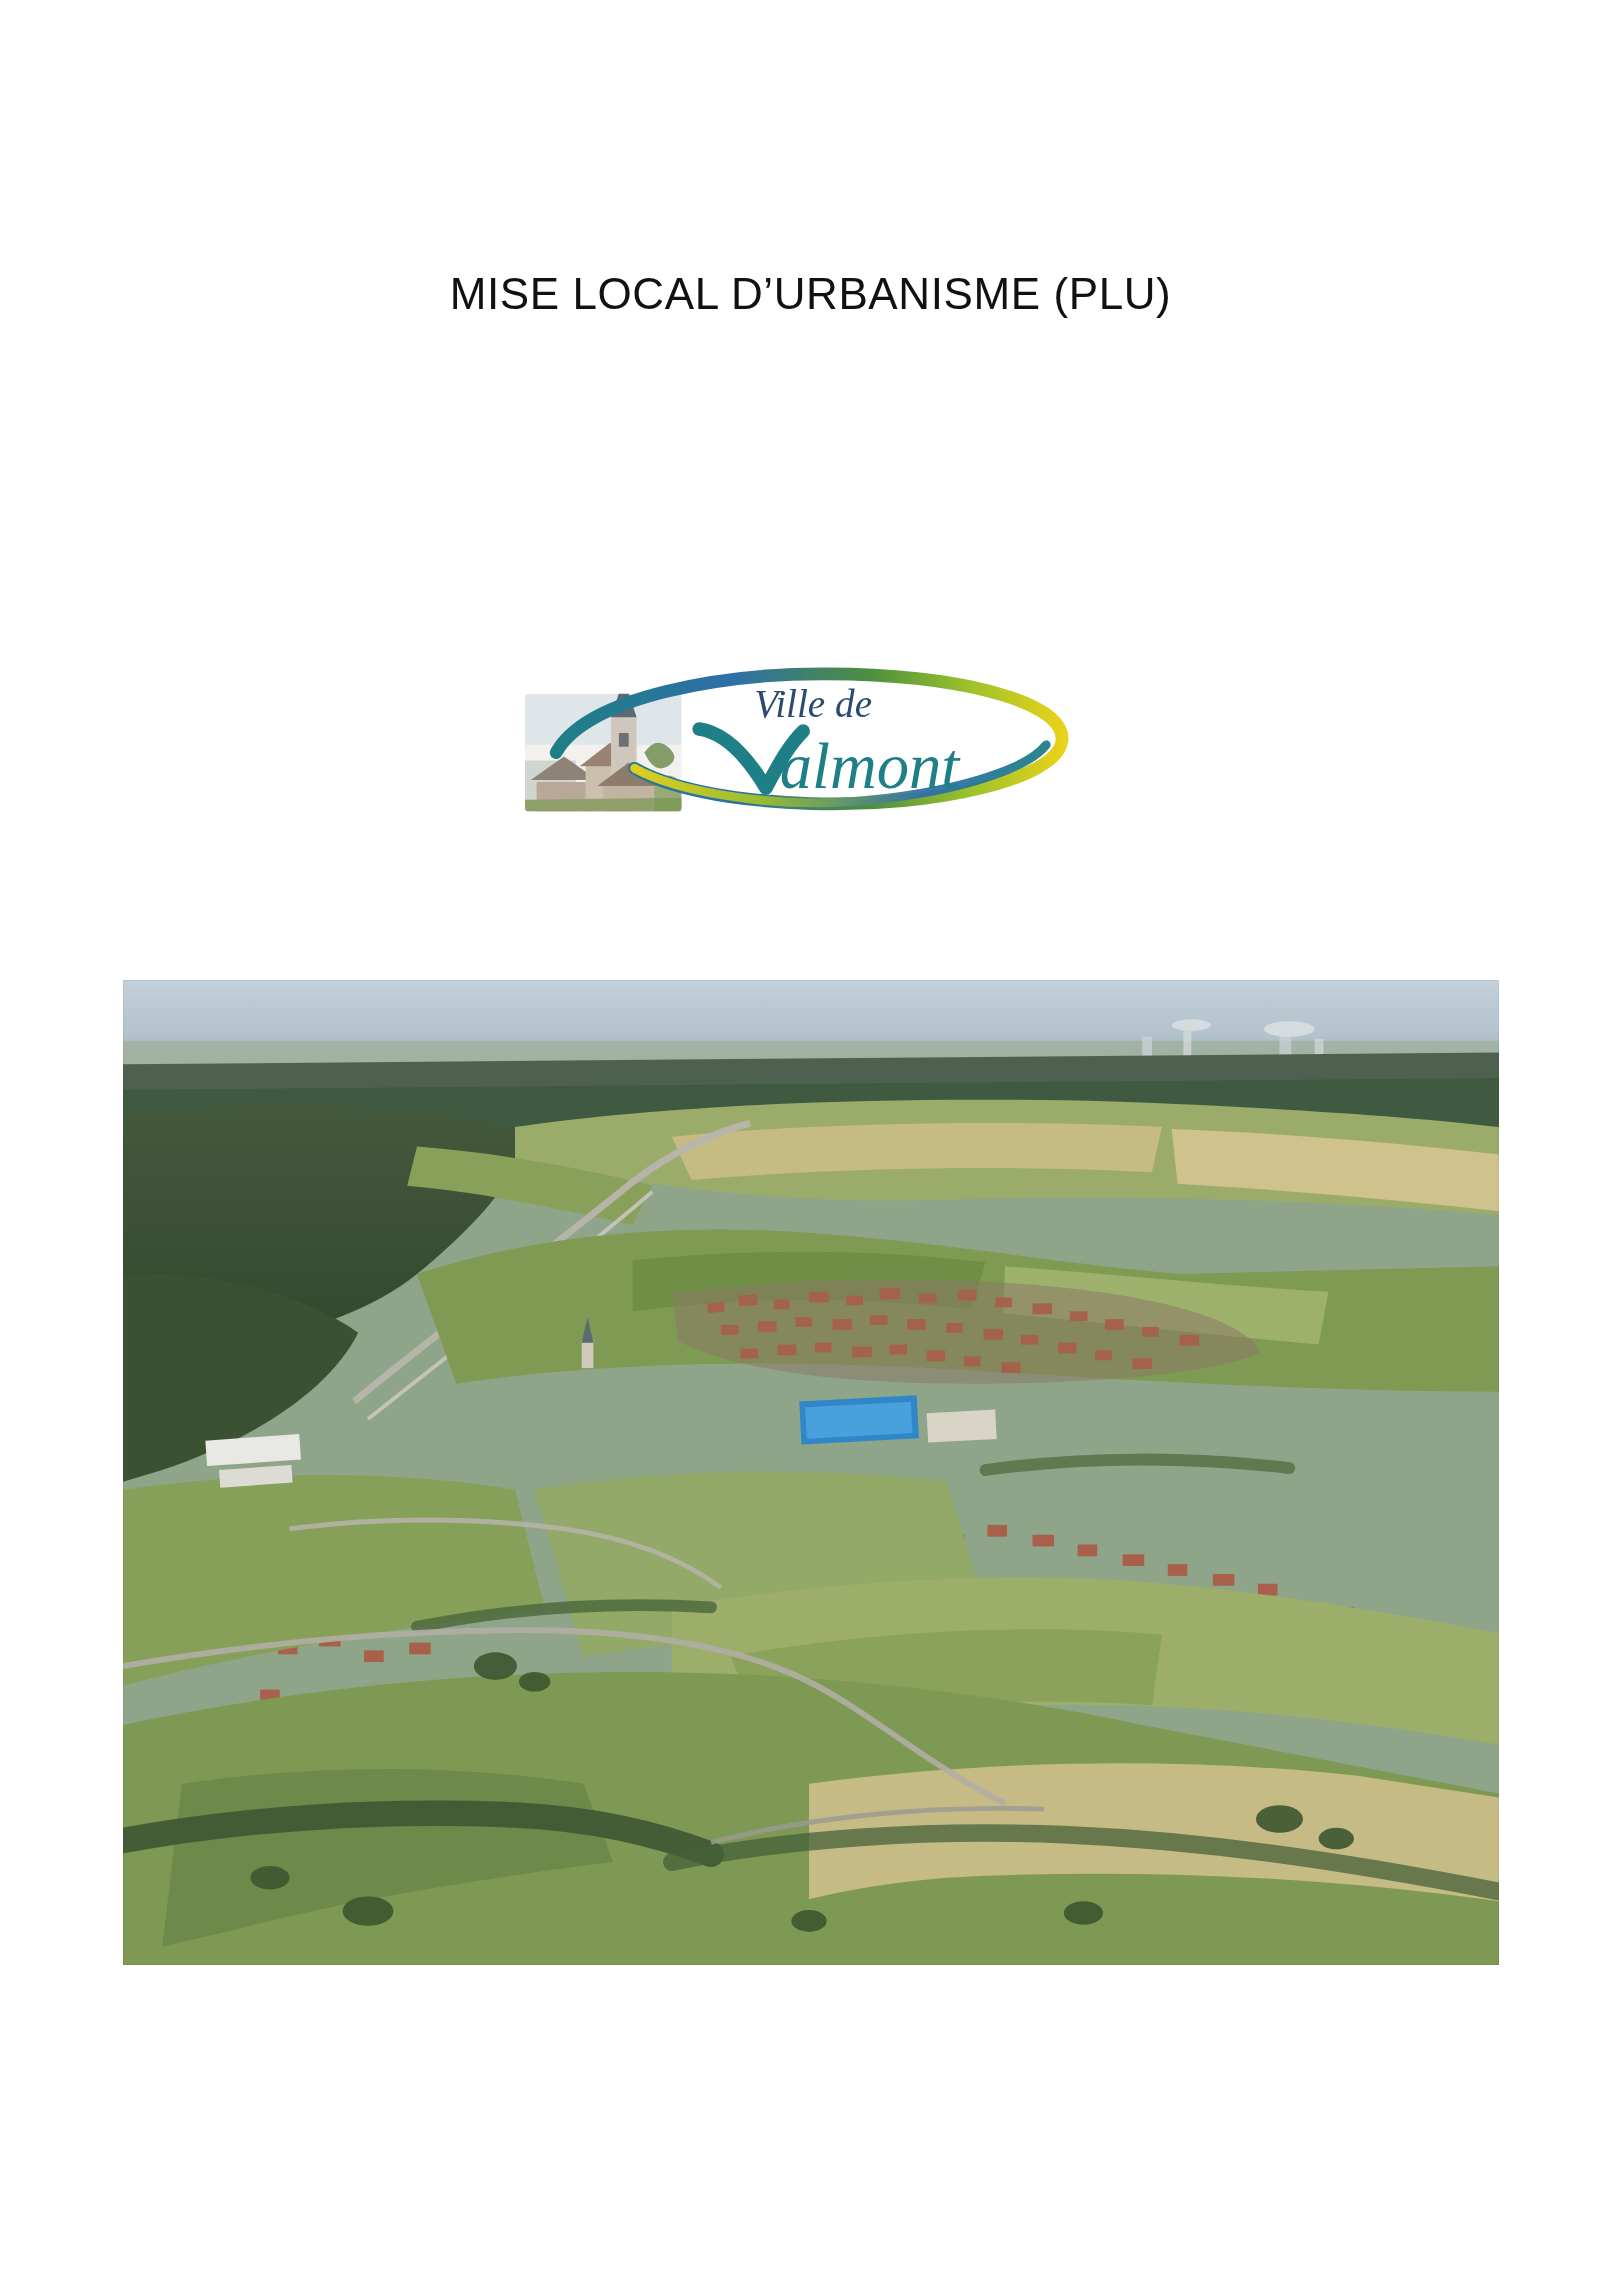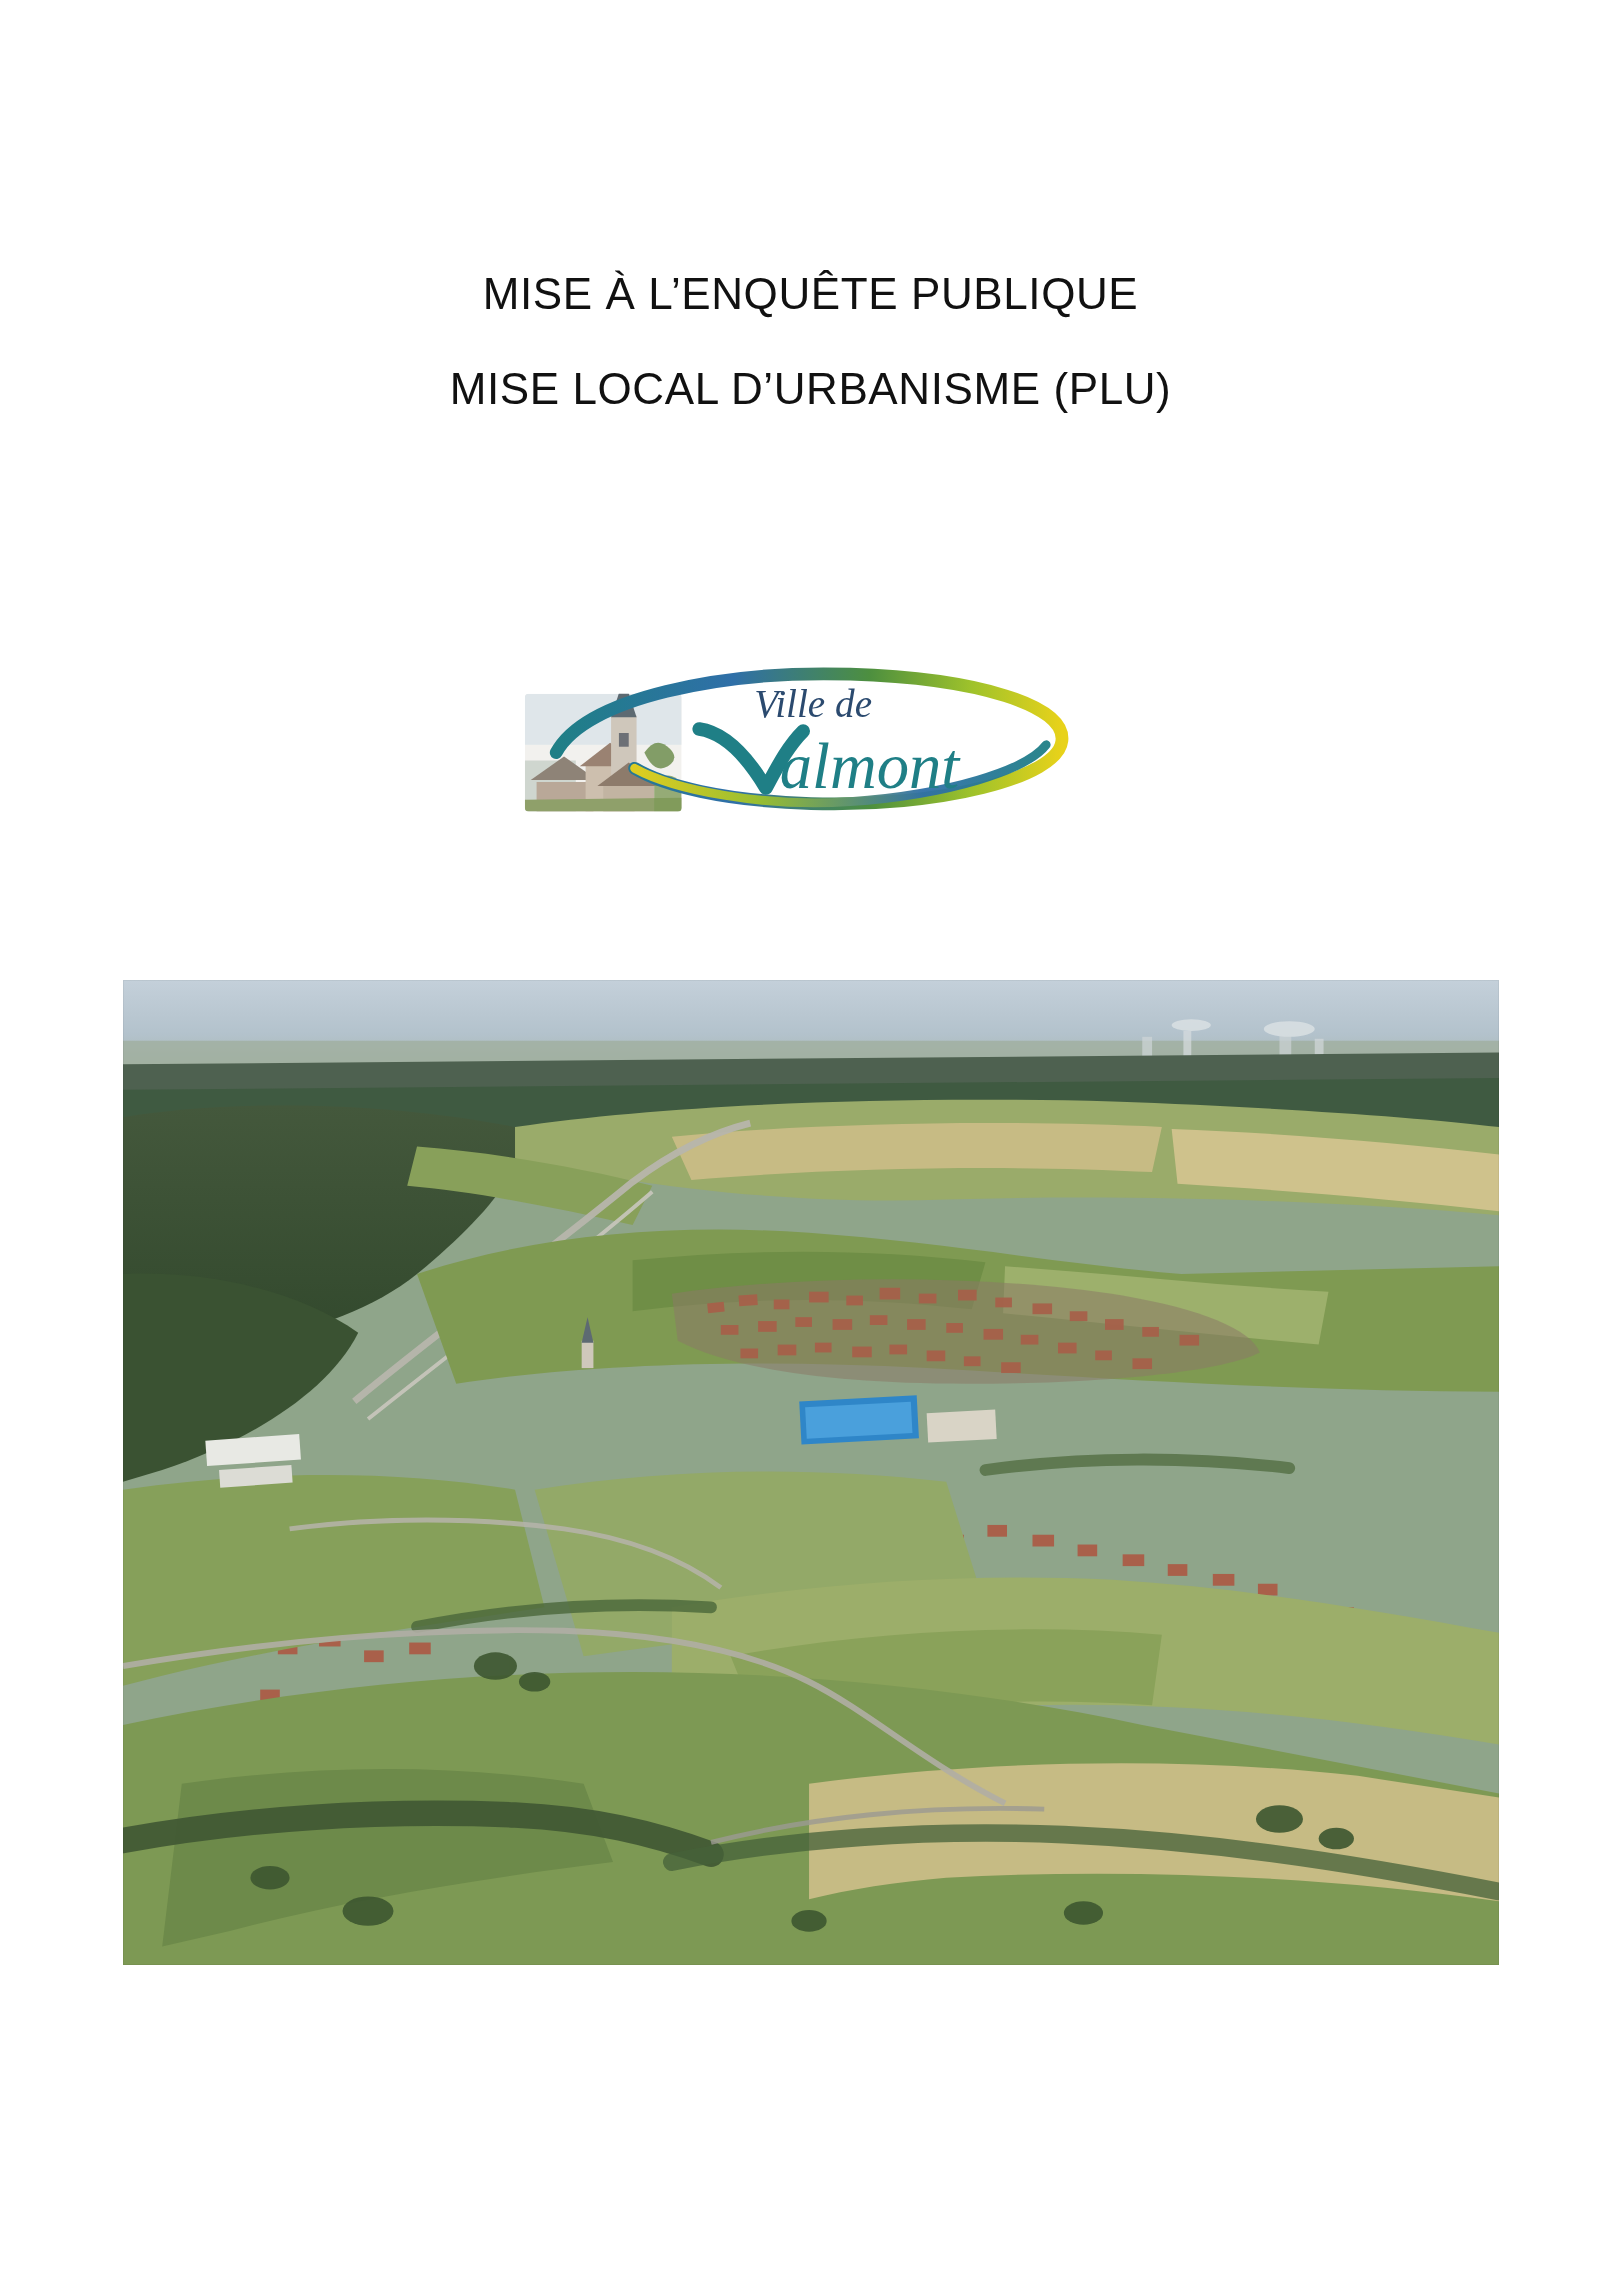--- a/index.html
+++ b/index.html
@@ -75,21 +75,20 @@
     inset: 0;
   }
   .photo svg { display: block; width: 100%; height: 100%; }
 </style>
 </head>
 <body>
 
 <div class="page">
 
   <div class="title-block">
-    <div class="title-line">MISE À L’ENQUÊTE PUBLIQUE</div>
     <div class="title-line">MISE LOCAL D’URBANISME (PLU)</div>
   </div>
 
   <div class="logo-wrap">
     <div class="logo">
       <svg viewBox="0 0 600 200" width="588" height="196" xmlns="http://www.w3.org/2000/svg" aria-hidden="true">
         <defs>
           <linearGradient id="swoosh" x1="0" y1="0" x2="1" y2="0">
             <stop offset="0%" stop-color="#1f7f86"></stop>
             <stop offset="35%" stop-color="#2f6fa8"></stop>

